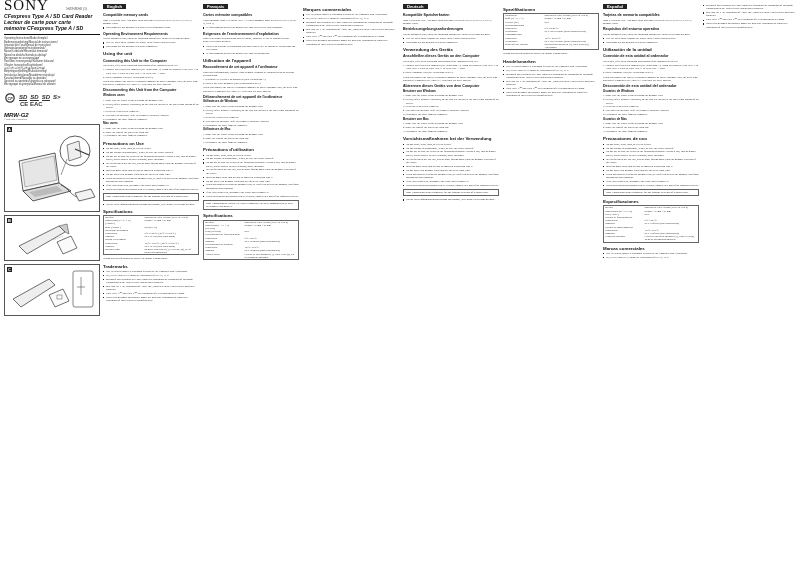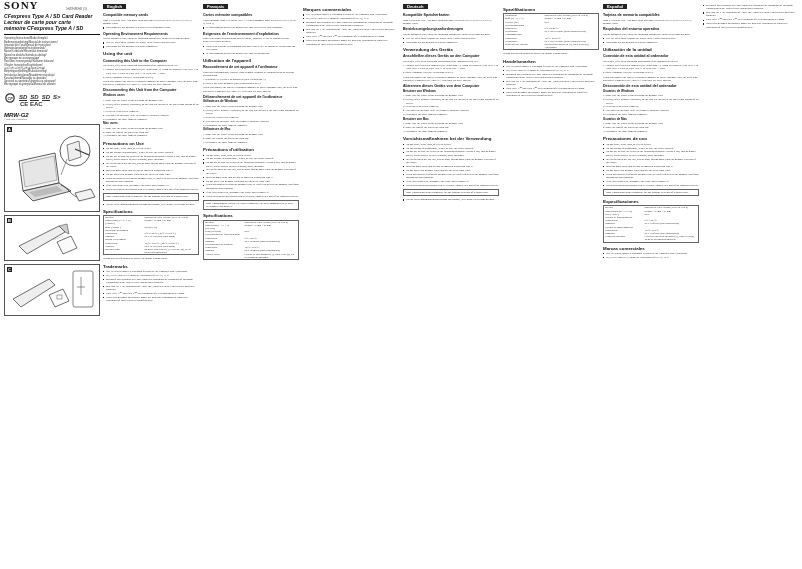--- a/index.html
+++ b/index.html
@@ -2,21 +2,21 @@
 <html><head>
 <meta charset="utf-8">
 <style>
 *{box-sizing:border-box;margin:0;padding:0}
 html,body{width:802px;height:569px;overflow:hidden;background:#fff}
 body{font-family:"Liberation Serif",serif;color:#222;position:relative}
 .page{position:absolute;left:0;top:0;width:802px;height:569px}
 .col{position:absolute;top:4px;width:96px;font-size:2.6px;line-height:3.3px}
 .c0{left:4px;width:96px}
 .c1{left:103px}.c2{left:203px}.c3{left:303px}.c4{left:403px}.c5{left:503px}.c6{left:603px}.c7{left:703px}
-.sony{font-family:"Liberation Serif",serif;font-weight:bold;font-size:11px;letter-spacing:1px;color:#111}
+.sony{font-family:"Liberation Serif",serif;font-weight:normal;font-size:15px;letter-spacing:1px;color:#111}
 .code{position:absolute;left:62px;top:4px;font-size:3px}
 .title{margin-top:6px;font-family:"Liberation Sans",sans-serif;font-style:italic;font-weight:bold;font-size:5.2px;line-height:6px;color:#111}
 .rule{border-top:0.7px solid #111;margin:3px 0 2px}
 .langs{font-family:"Liberation Sans",sans-serif;font-size:2.6px;line-height:3.3px;color:#333}
 .logos{margin-top:6px;display:flex;align-items:center;gap:3px;font-family:"Liberation Sans",sans-serif;font-weight:bold;font-style:italic;font-size:6px;color:#333}
 .ce{font-family:"Liberation Sans",sans-serif;font-weight:bold;font-size:6px;color:#333;margin-left:16px}
 .model{margin-top:8px;font-family:"Liberation Sans",sans-serif;font-style:italic;font-weight:bold;font-size:6px;color:#111}
 .copy{font-size:2.2px;color:#444;margin-bottom:3px}
 .fig{border:0.8px solid #555;position:relative;margin-bottom:3px;background:#fff}
 .fig .lbl{position:absolute;left:2px;top:2px;width:5px;height:5px;background:#222;color:#fff;font-family:"Liberation Sans",sans-serif;font-size:4px;line-height:5px;text-align:center;font-weight:bold}

